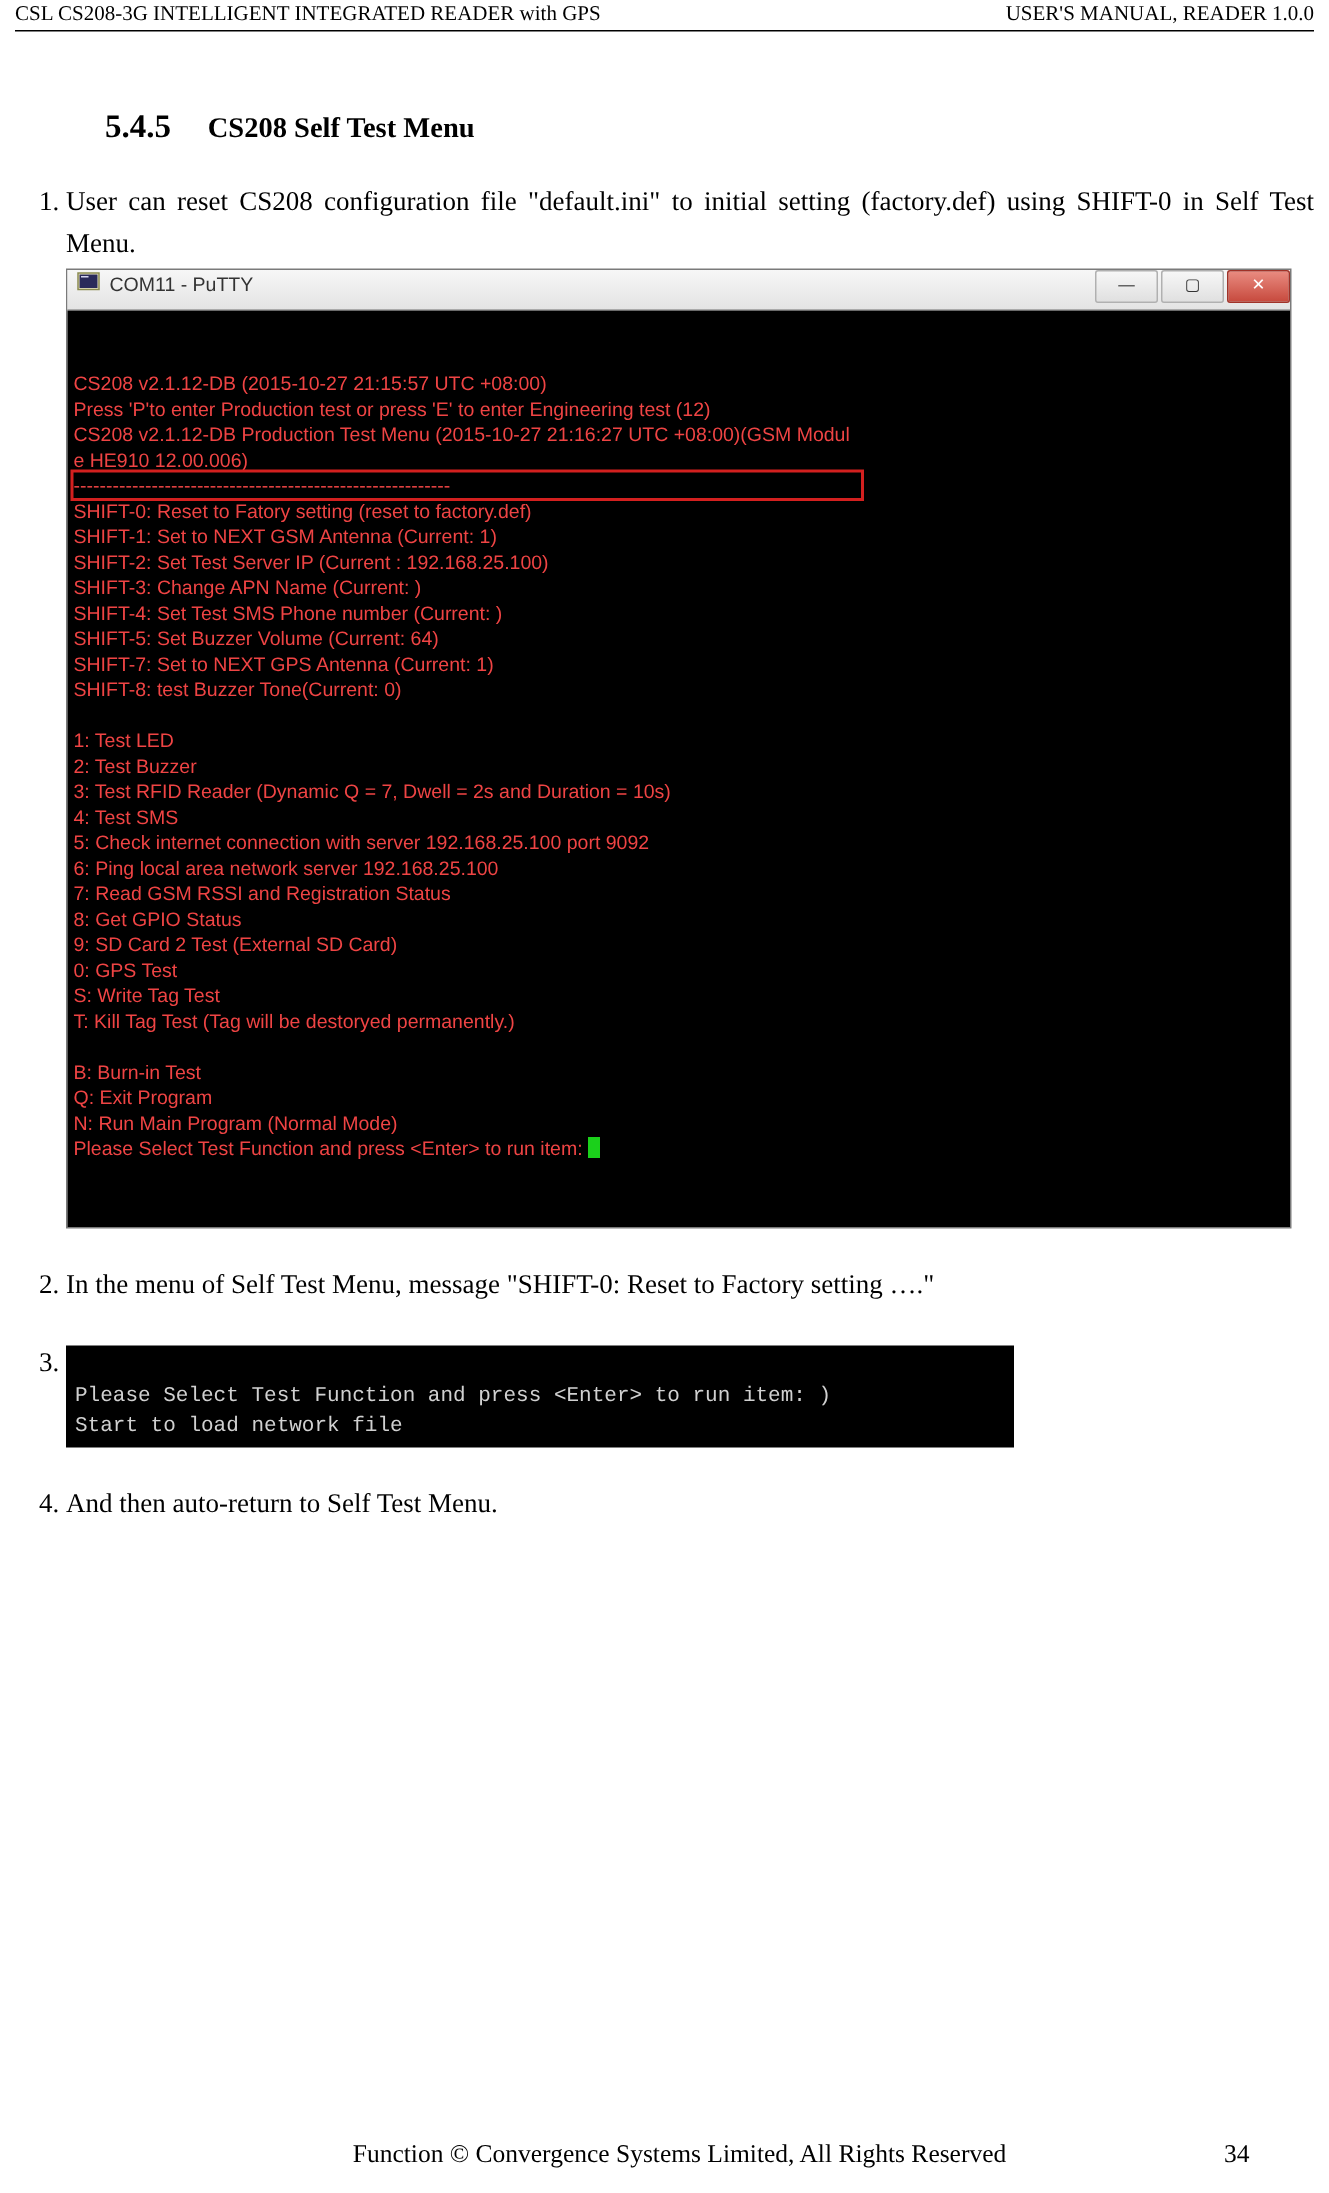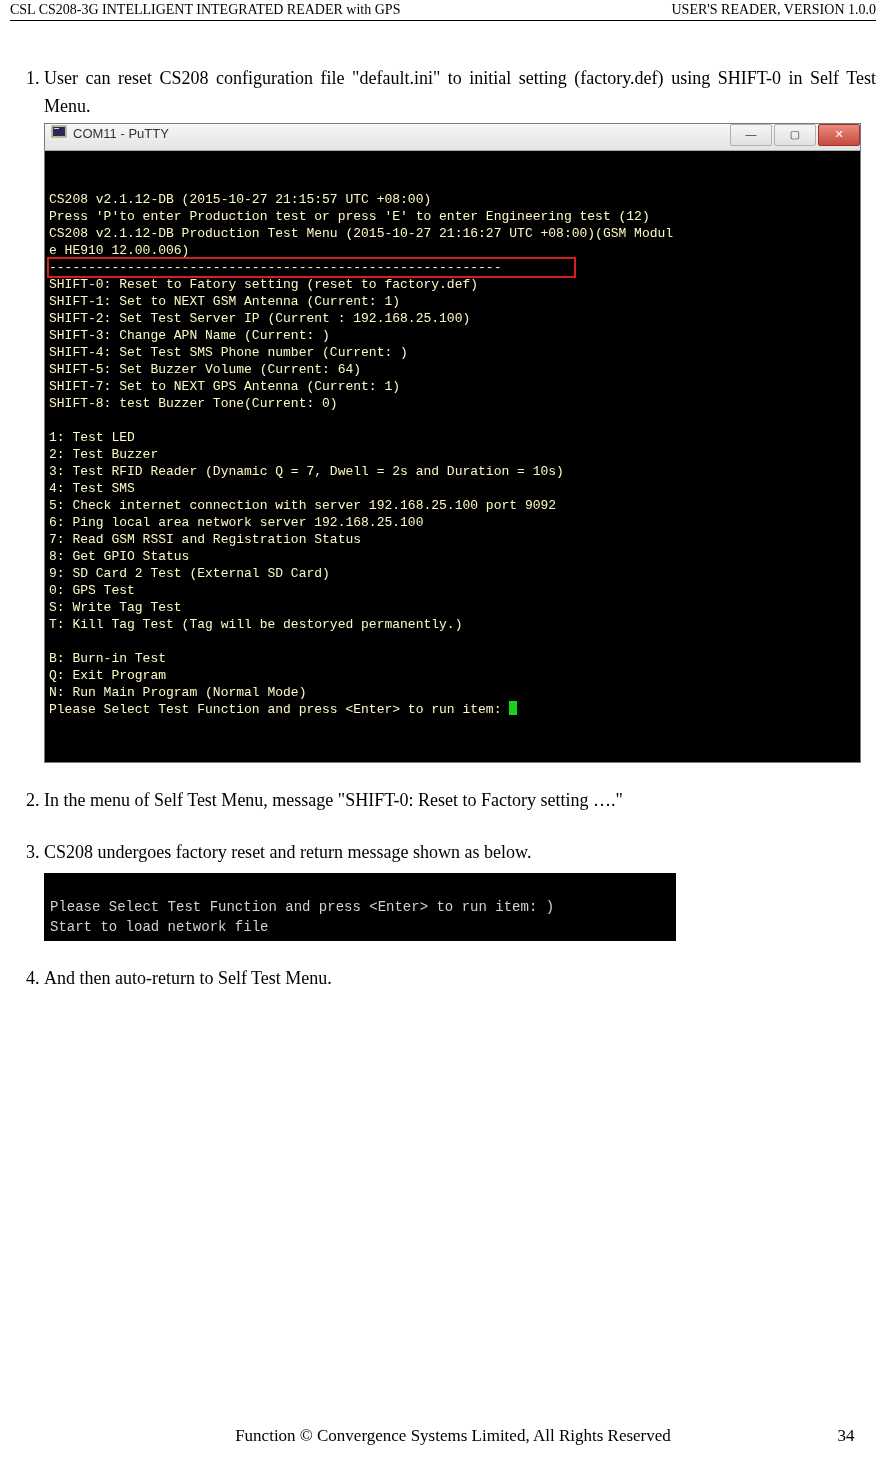--- a/index.html
+++ b/index.html
@@ -82,22 +82,22 @@
     border-radius: 2px;
   }
   .winbtn.close {
     background: linear-gradient(#e98b80,#c74a3e);
     color: #fff;
     border-color: #a03228;
   }
 
   .terminal {
     background: #000;
-    color: #fef9c3;
-    font-family: Liberation Mono, monospace;
+    color: #ef4444;
+    font-family: Liberation Sans, sans-serif;
     font-size: 13px;
     line-height: 17px;
     padding: 6px 16px 10px 4px;
     white-space: pre;
     position: relative;
   }
   .highlight-box {
     position: absolute;
     border: 2px solid #d3201f;
     pointer-events: none;
@@ -122,34 +122,38 @@
   }
 
   .footer {
     display: flex;
     justify-content: space-between;
     font-size: 17px;
     padding: 8px 0 16px 0;
   }
   .footer .center { flex:1; text-align:center; }
   .footer .left { width: 80px; }
-  .footer .right { width: 60px; text-align:center; }
+  .footer .right { width: 60px; text-align:left; }
 </style>
 </head>
 <body>
 
 <div class="page">
 
   <div class="header-row">
     <span>CSL CS208-3G INTELLIGENT INTEGRATED READER with GPS</span>
-    <span>USER'S  READER,  VERSION  1.0.0</span>
+    <span>USER'S  MANUAL,  READER  1.0.0</span>
   </div>
 
   <div class="content">
 
+    <div class="section-row">
+      <span class="sec-num">5.4.5</span>
+      <span class="sec-title">CS208 Self Test Menu</span>
+    </div>
 
 
     <ol class="steps">
       <li>
         <span>User can reset CS208 configuration file "default.ini" to initial setting (factory.def) using SHIFT-0 in Self Test Menu.</span>
 
         <div class="putty-window">
           <div class="title-bar">
             <span class="icon">
               <svg viewBox="0 0 16 16" width="16" height="16">
@@ -200,21 +204,20 @@
             <div class="highlight-box" style="left:2px; top:106px; width:525px; height:17px;"></div>
           </div>
         </div>
       </li>
 
       <li>
         <span>In the menu of Self Test Menu, message "SHIFT-0: Reset to Factory setting …."</span>
       </li>
 
       <li>
-        <span>CS208 undergoes factory reset and return message shown as below.</span>
         <div class="small-terminal">
 <span>Please Select Test Function and press &lt;Enter&gt; to run item: )</span>
 <span>Start to load network file</span></div>
       </li>
 
       <li>
         <span>And then auto-return to Self Test Menu.</span>
       </li>
     </ol>
 

